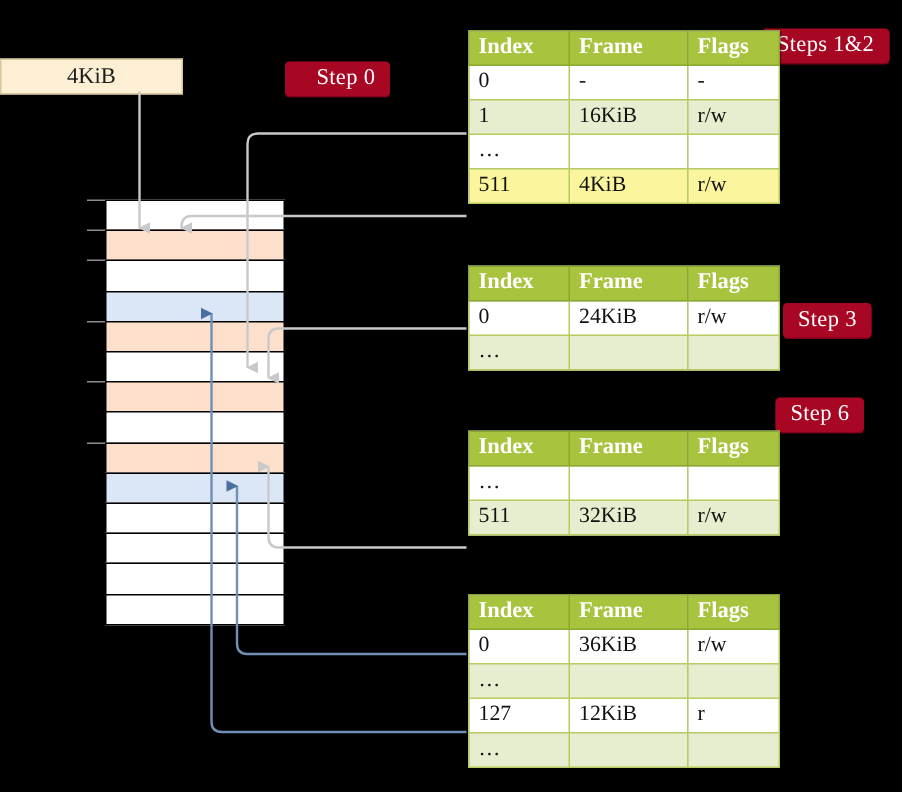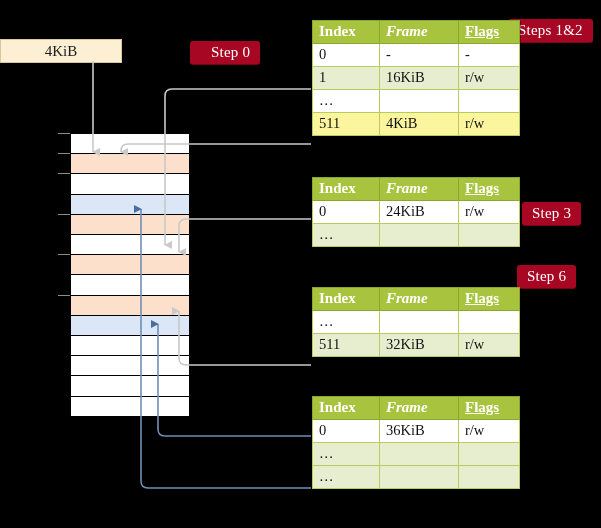--- a/index.html
+++ b/index.html
@@ -75,22 +75,22 @@
     white-space:nowrap;
     color:#111;
   }
   table.pt tr.odd td{background:#fff;}
   table.pt tr.even td{background:#e7eed0;}
   table.pt td.hl{background:#fbf59d !important;}
   table.pt td.c-index{width:54px;}
   table.pt td.c-frame{width:66px;}
   table.pt td.c-flags{width:48px;}
   table.pt th.c-index{width:54px;}
-  table.pt th.c-frame{width:66px;font-style:italic;}
-  table.pt th.c-flags{width:48px;text-decoration:underline;}
+  table.pt th.c-frame{width:66px;}
+  table.pt th.c-flags{width:48px;}
 
   
   svg.conn{position:absolute;left:0;top:0;width:601px;height:528px;pointer-events:none;}
 </style>
 </head>
 <body>
 
 <div class="stage">
 
   <div class="vbox" style="left:0px;top:39px;width:120px;height:22px;">
@@ -213,20 +213,25 @@
           <tr class="odd">
             <td class="c-index">0</td>
             <td class="c-frame">36KiB</td>
             <td class="c-flags">r/w</td>
           </tr>
           <tr class="even">
             <td class="c-index">…</td>
             <td class="c-frame"></td>
             <td class="c-flags"></td>
           </tr>
+          <tr class="odd">
+            <td class="c-index">127</td>
+            <td class="c-frame">12KiB</td>
+            <td class="c-flags">r</td>
+          </tr>
           <tr class="even">
             <td class="c-index">…</td>
             <td class="c-frame"></td>
             <td class="c-flags"></td>
           </tr>
         </tbody>
       </table>
     </div>
 
   <svg class="conn" viewBox="0 0 601 528" xmlns="http://www.w3.org/2000/svg">

